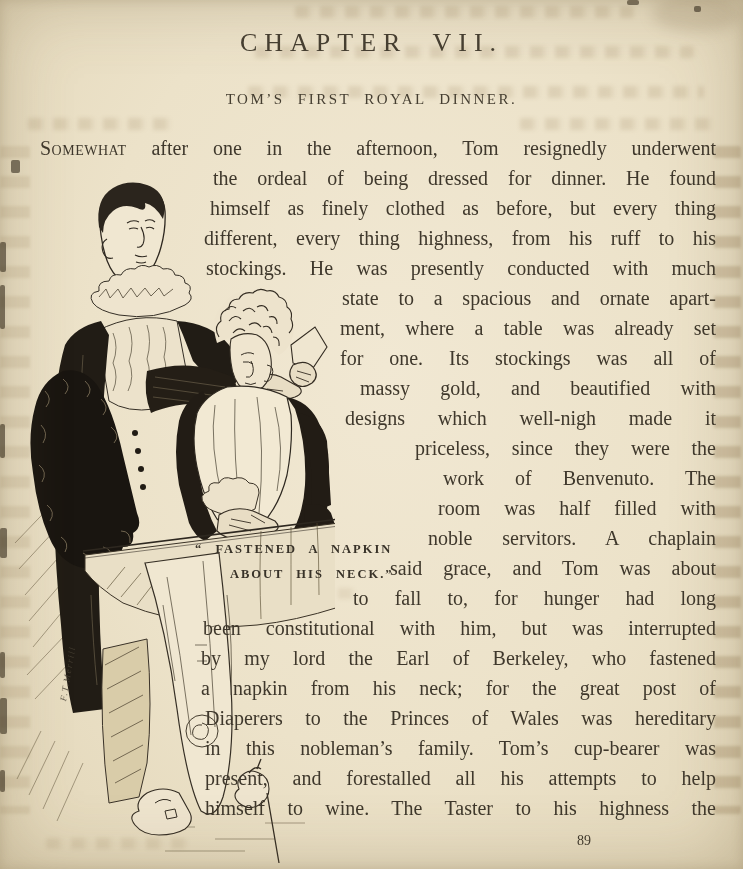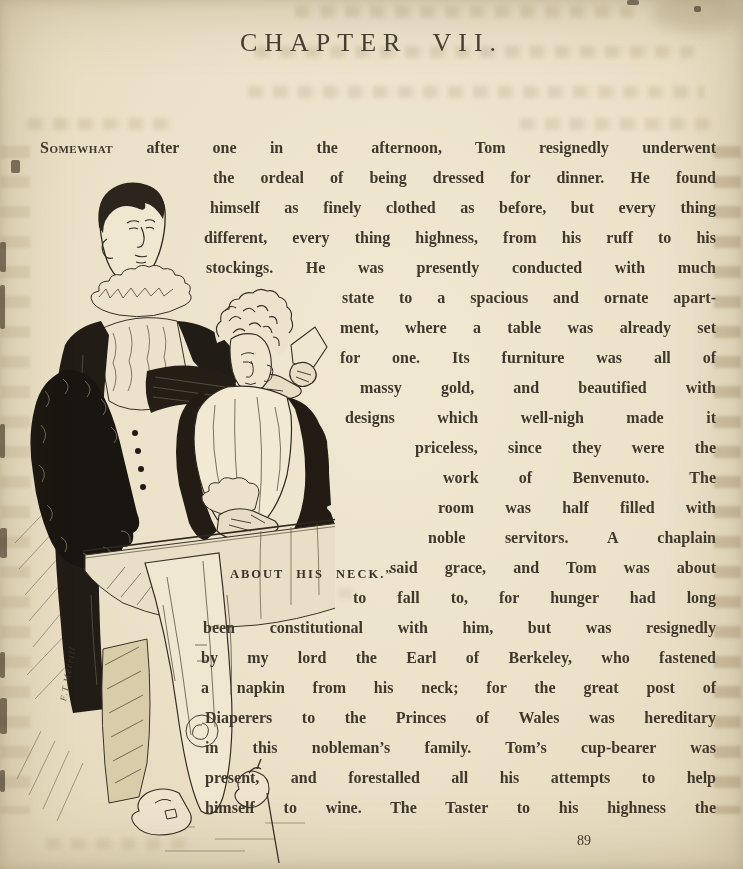--- a/index.html
+++ b/index.html
@@ -19,24 +19,23 @@
   }
   .chapter{
     position:absolute;top:28px;left:0;width:100%;margin:0;text-align:center;
     font-size:26px;font-weight:400;letter-spacing:7px;word-spacing:12px;color:#453e31;
   }
   .subtitle{
     position:absolute;top:91px;left:0;width:100%;margin:0;text-align:center;
     font-size:15px;font-weight:400;letter-spacing:2.5px;word-spacing:7px;color:#453e31;
   }
   .bodyline{
-    position:absolute;font-size:16px;line-height:28px;
+    position:absolute;font-size:20px;line-height:28px;
     text-align:justify;text-align-last:justify;text-justify:inter-word;
     color:var(--ink);
-    font-weight:bold;
   }
   .lead-sc{font-variant:small-caps;letter-spacing:.5px;}
   .cap{
     position:absolute;font-size:12.5px;font-weight:700;letter-spacing:2px;
     word-spacing:7px;color:var(--cap-ink);white-space:nowrap;
   }
   .folio{position:absolute;left:556px;top:833px;width:56px;text-align:center;font-size:14px;color:var(--ink);}
   .illustration{position:absolute;left:5px;top:175px;width:330px;height:690px;}
   .illustration svg{width:100%;height:100%;display:block;}
   .signature{
@@ -76,20 +75,21 @@
   <div class="dash" style="left:0;top:285px;width:5px;height:44px;"></div>
   <div class="dash" style="left:0;top:424px;width:5px;height:34px;"></div>
   <div class="dash" style="left:0;top:528px;width:7px;height:30px;"></div>
   <div class="dash" style="left:0;top:652px;width:5px;height:26px;"></div>
   <div class="dash" style="left:0;top:698px;width:7px;height:36px;"></div>
   <div class="dash" style="left:0;top:770px;width:5px;height:22px;"></div>
   <div class="dash" style="left:627px;top:0;width:12px;height:5px;"></div>
   <div class="dash" style="left:694px;top:6px;width:7px;height:6px;"></div>
 
   <h1 class="chapter">CHAPTER VII.</h1>
+  <h2 class="subtitle">TOM’S FIRST ROYAL DINNER.</h2>
 
   <div class="illustration">
     <svg viewBox="0 0 330 690" xmlns="http://www.w3.org/2000/svg">
 
       <g stroke="#5c5038" stroke-width=".9" opacity=".55" fill="none">
         <path d="M10 368 L58 318 M14 394 L64 340 M20 420 L70 364 M24 446 L74 388 M28 472 L76 414 M22 500 L62 458 M30 524 L66 486"></path>
         <path d="M36 556 L12 604 M50 566 L24 620 M64 576 L38 634 M78 588 L52 646"></path>
         <path d="M150 652 h40 M210 664 h60 M260 648 h40 M160 676 h80"></path>
       </g>
 
@@ -189,40 +189,41 @@
         <g stroke="#4c4434" stroke-width=".9" fill="none" opacity=".8">
           <path d="M162 402 Q176 480 186 560 M198 386 Q206 468 210 552 M158 430 q6 40 12 76 M222 420 q6 50 4 100"></path>
           <path d="M190 470 h12 M192 486 h10 M206 452 l8 -2"></path>
         </g>
         <circle cx="197" cy="556" r="16" stroke="#443c2e" stroke-width="1" fill="none"></circle>
         <path d="M197 548 q8 2 6 10 q-2 8 -10 6 q-7 -2 -5 -9 q2 -6 9 -5" stroke="#443c2e" stroke-width="1" fill="none"></path>
       </g>
     </svg>
   </div>
 
+  <div class="cap" style="left:195px;top:542px;">“ FASTENED A NAPKIN</div>
   <div class="cap" style="left:230px;top:567px;">ABOUT HIS NECK.”</div>
 
   <div>
       <div class="bodyline" style="top: 134px; left: 40px; width: 676px;"><span class="lead-sc">Somewhat</span> after one in the afternoon, Tom resignedly underwent</div>
       <div class="bodyline" style="top: 164px; left: 213px; width: 503px;">the ordeal of being dressed for dinner.  He found</div>
       <div class="bodyline" style="top: 194px; left: 210px; width: 506px;">himself as finely clothed as before, but every thing</div>
       <div class="bodyline" style="top: 224px; left: 204px; width: 512px;">different, every thing highness, from his ruff to his</div>
       <div class="bodyline" style="top: 254px; left: 206px; width: 510px;">stockings.  He was presently conducted with much</div>
       <div class="bodyline" style="top: 284px; left: 342px; width: 374px;">state to a spacious and ornate apart-</div>
       <div class="bodyline" style="top: 314px; left: 340px; width: 376px;">ment, where a table was already set</div>
-      <div class="bodyline" style="top: 344px; left: 340px; width: 376px;">for one.  Its furniture was all of</div>
+      <div class="bodyline" style="top: 344px; left: 340px; width: 376px;">for one.  Its stockings was all of</div>
       <div class="bodyline" style="top: 374px; left: 360px; width: 356px;">massy gold, and beautified with</div>
       <div class="bodyline" style="top: 404px; left: 345px; width: 371px;">designs which well-nigh made it</div>
       <div class="bodyline" style="top: 434px; left: 415px; width: 301px;">priceless, since they were the</div>
       <div class="bodyline" style="top: 464px; left: 443px; width: 273px;">work of Benvenuto.  The</div>
       <div class="bodyline" style="top: 494px; left: 438px; width: 278px;">room was half filled with</div>
       <div class="bodyline" style="top: 524px; left: 428px; width: 288px;">noble servitors.  A chaplain</div>
       <div class="bodyline" style="top: 554px; left: 390px; width: 326px;">said grace, and Tom was about</div>
       <div class="bodyline" style="top: 584px; left: 353px; width: 363px;">to fall to, for hunger had long</div>
-      <div class="bodyline" style="top: 614px; left: 203px; width: 513px;">been constitutional with him, but was resignedly</div>
+      <div class="bodyline" style="top: 614px; left: 203px; width: 513px;">been constitutional with him, but was interrupted</div>
       <div class="bodyline" style="top: 644px; left: 201px; width: 515px;">by my lord the Earl of Berkeley, who fastened</div>
       <div class="bodyline" style="top: 674px; left: 201px; width: 515px;">a napkin from his neck; for the great post of</div>
       <div class="bodyline" style="top: 704px; left: 205px; width: 511px;">Diaperers to the Princes of Wales was hereditary</div>
       <div class="bodyline" style="top: 734px; left: 205px; width: 511px;">in this nobleman’s family.  Tom’s cup-bearer was</div>
       <div class="bodyline" style="top: 764px; left: 205px; width: 511px;">present, and forestalled all his attempts to help</div>
       <div class="bodyline" style="top: 794px; left: 205px; width: 511px;">himself to wine.  The Taster to his highness the</div>
     </div>
 
   <div class="signature">F.T.Merrill</div>
 

